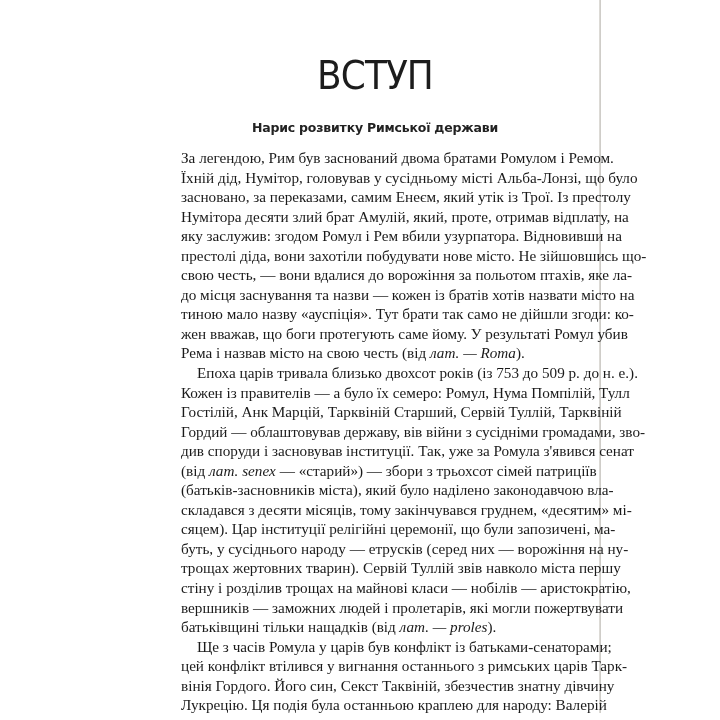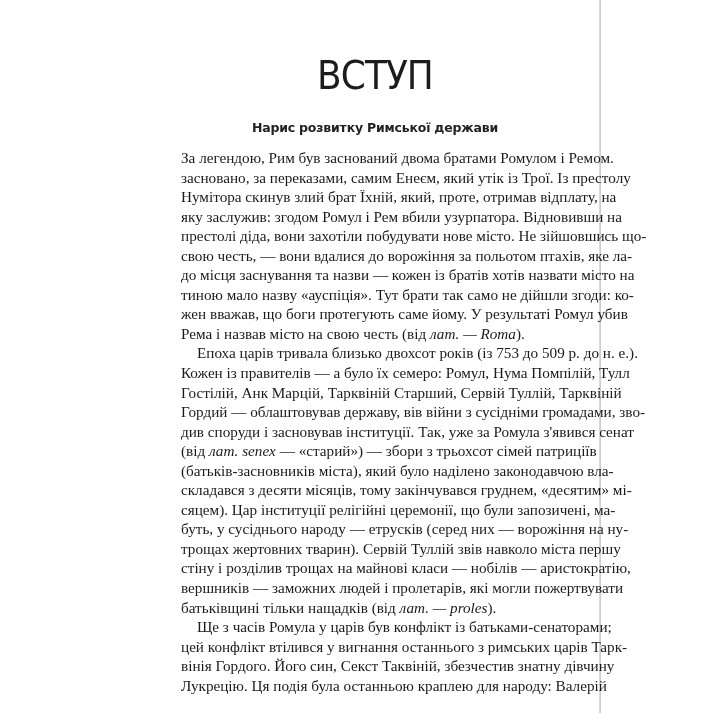--- a/index.html
+++ b/index.html
@@ -36,22 +36,23 @@
 <div class="page">
   <div class="spine-line"></div>
 
   <h1 class="title">ВСТУП</h1>
   <h2 class="subtitle">Нарис розвитку Римської держави</h2>
 
   <div class="body-text">
 
     <div>
       <span class="line">За легендою, Рим був заснований двома братами Ромулом і Ремом.</span>
+      <span class="line">Їхній дід, Нумітор, головував у сусідньому місті Альба-Лонзі, що було</span>
       <span class="line">засновано, за переказами, самим Енеєм, який утік із Трої. Із престолу</span>
-      <span class="line">Нумітора скинув злий брат Їхній, який, проте, отримав відплату, на</span>
+      <span class="line">Нумітора десяти злий брат Амулій, який, проте, отримав відплату, на</span>
       <span class="line">яку заслужив: згодом Ромул і Рем вбили узурпатора. Відновивши на</span>
       <span class="line">престолі діда, вони захотіли побудувати нове місто. Не зійшовшись що-</span>
       <span class="line">свою честь, — вони вдалися до ворожіння за польотом птахів, яке ла-</span>
       <span class="line">до місця заснування та назви — кожен із братів хотів назвати місто на</span>
       <span class="line">тиною мало назву «ауспіція». Тут брати так само не дійшли згоди: ко-</span>
       <span class="line">жен вважав, що боги протегують саме йому. У результаті Ромул убив</span>
       <span class="line last"><span>Рема і назвав місто на свою честь (від </span><span class="it">лат. — Roma</span><span>).</span></span>
     </div>
 
     <div>

